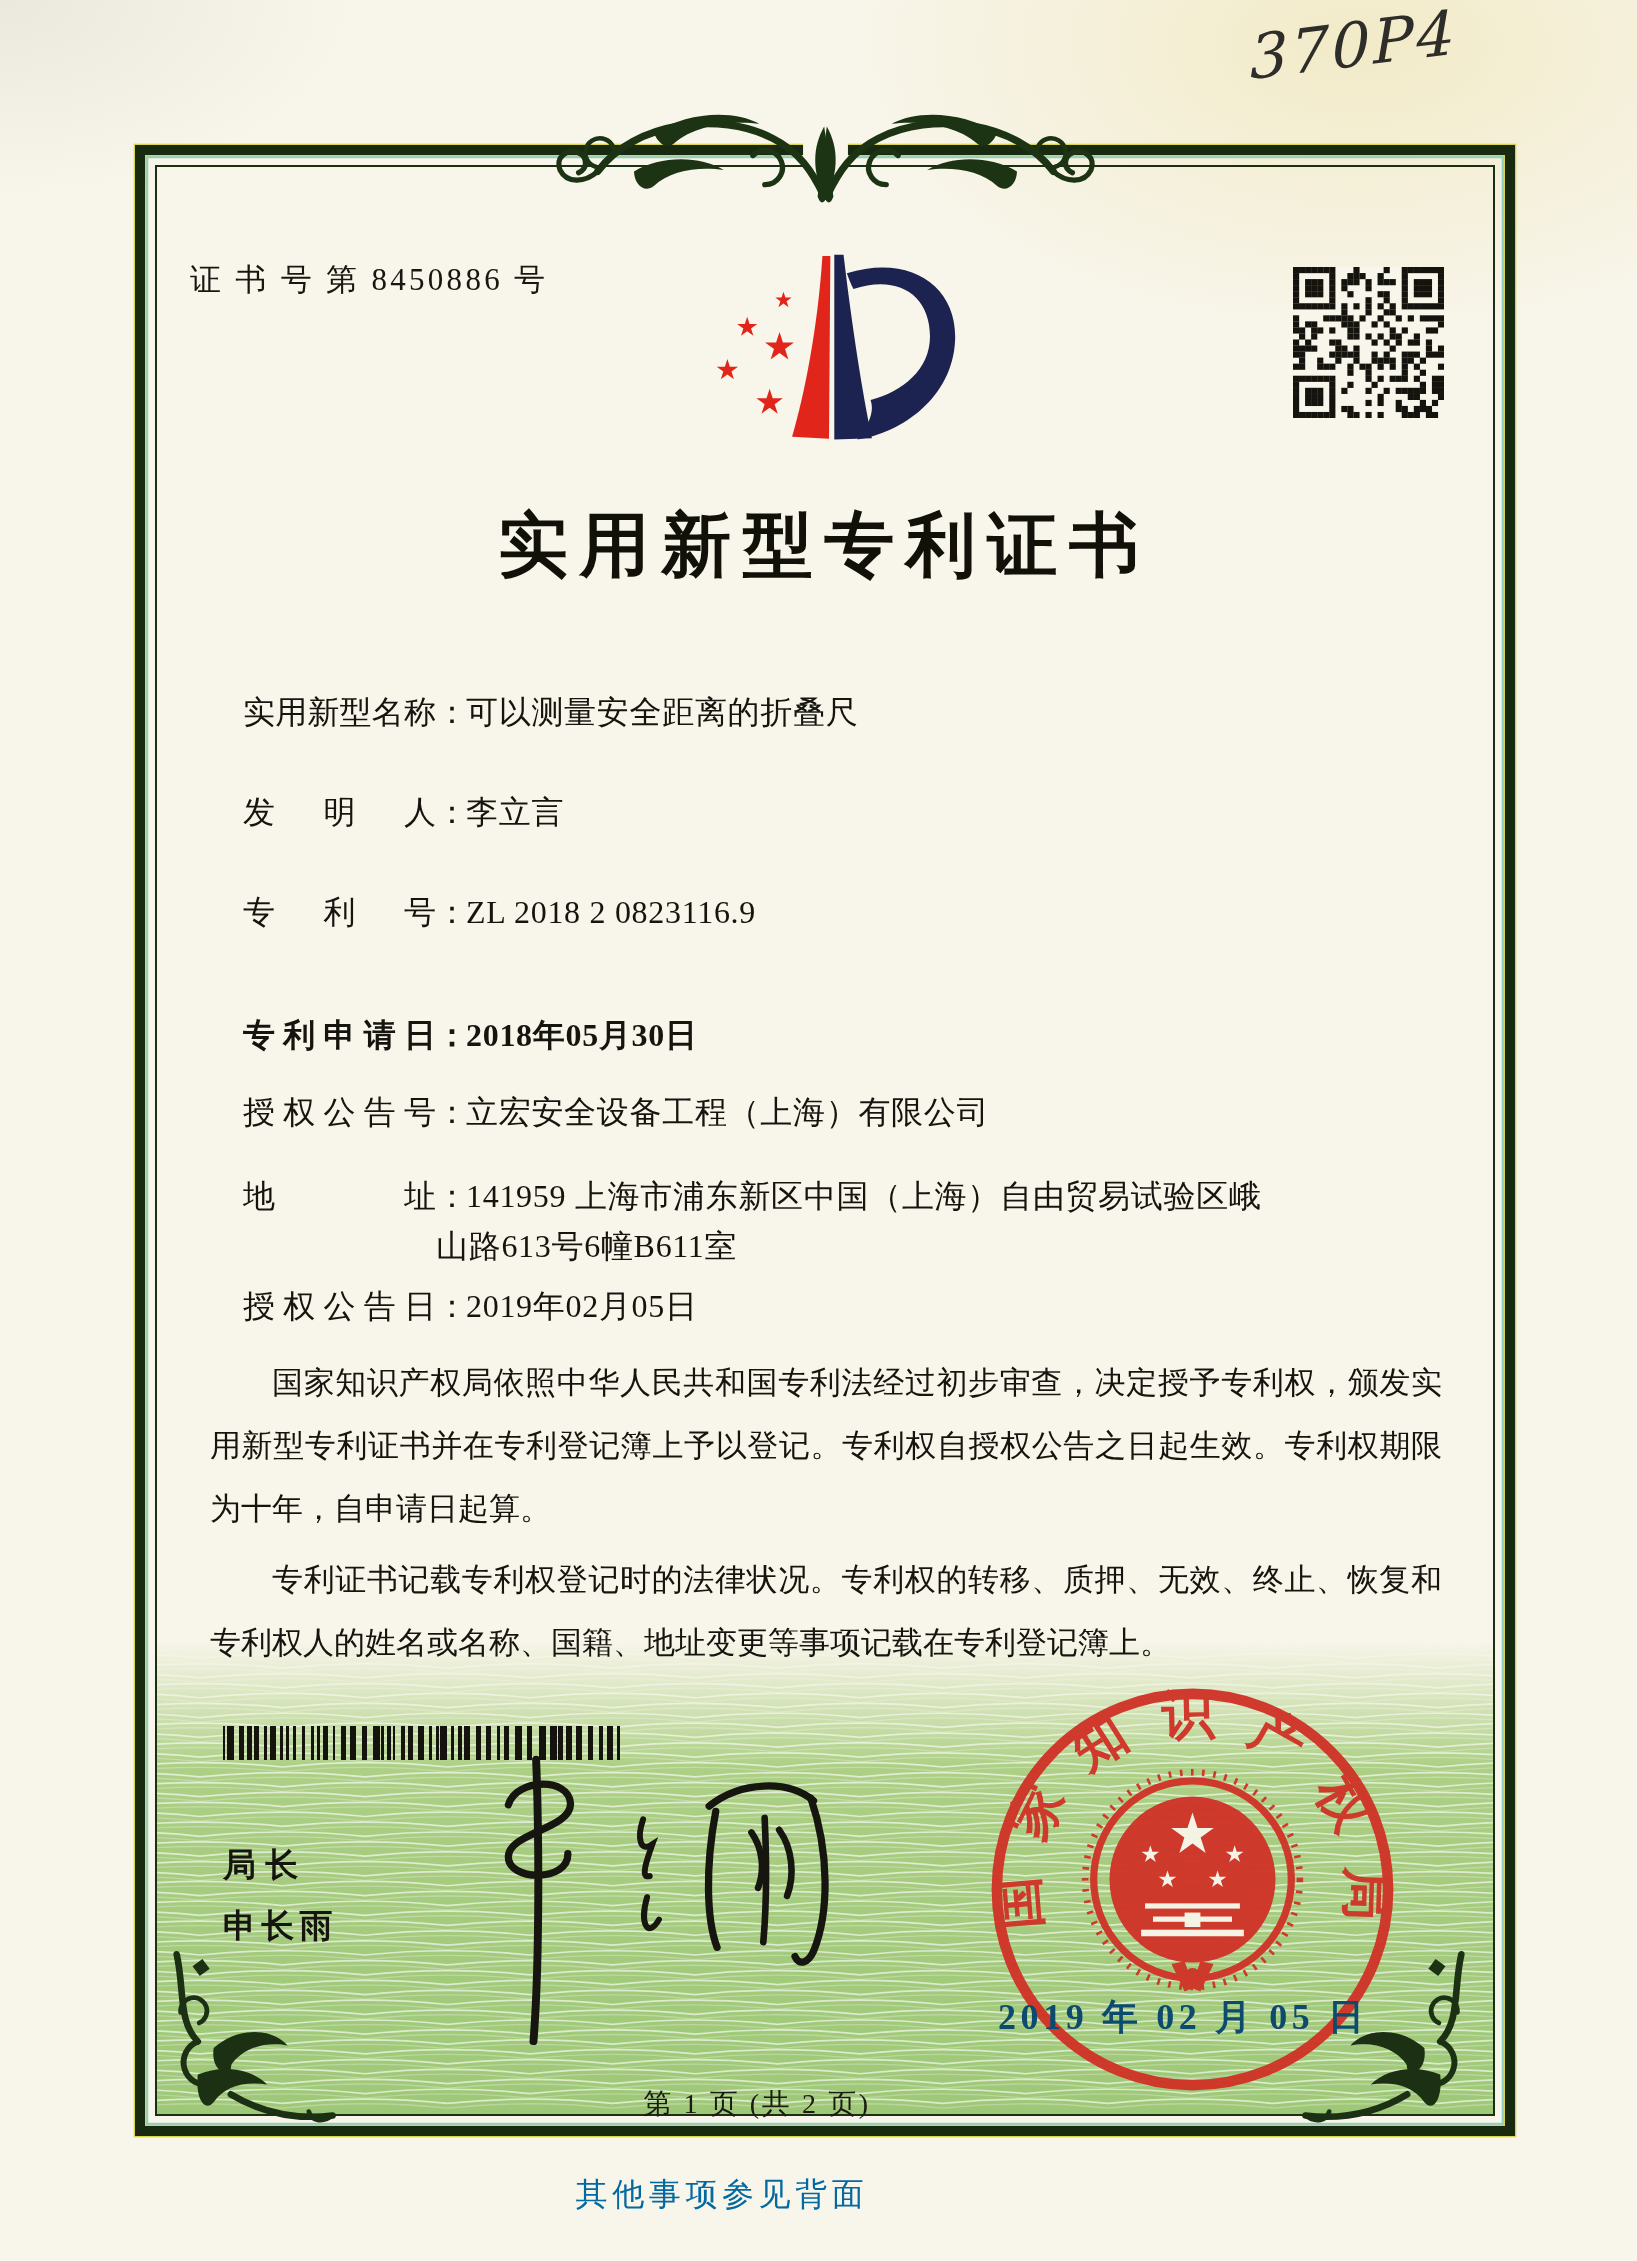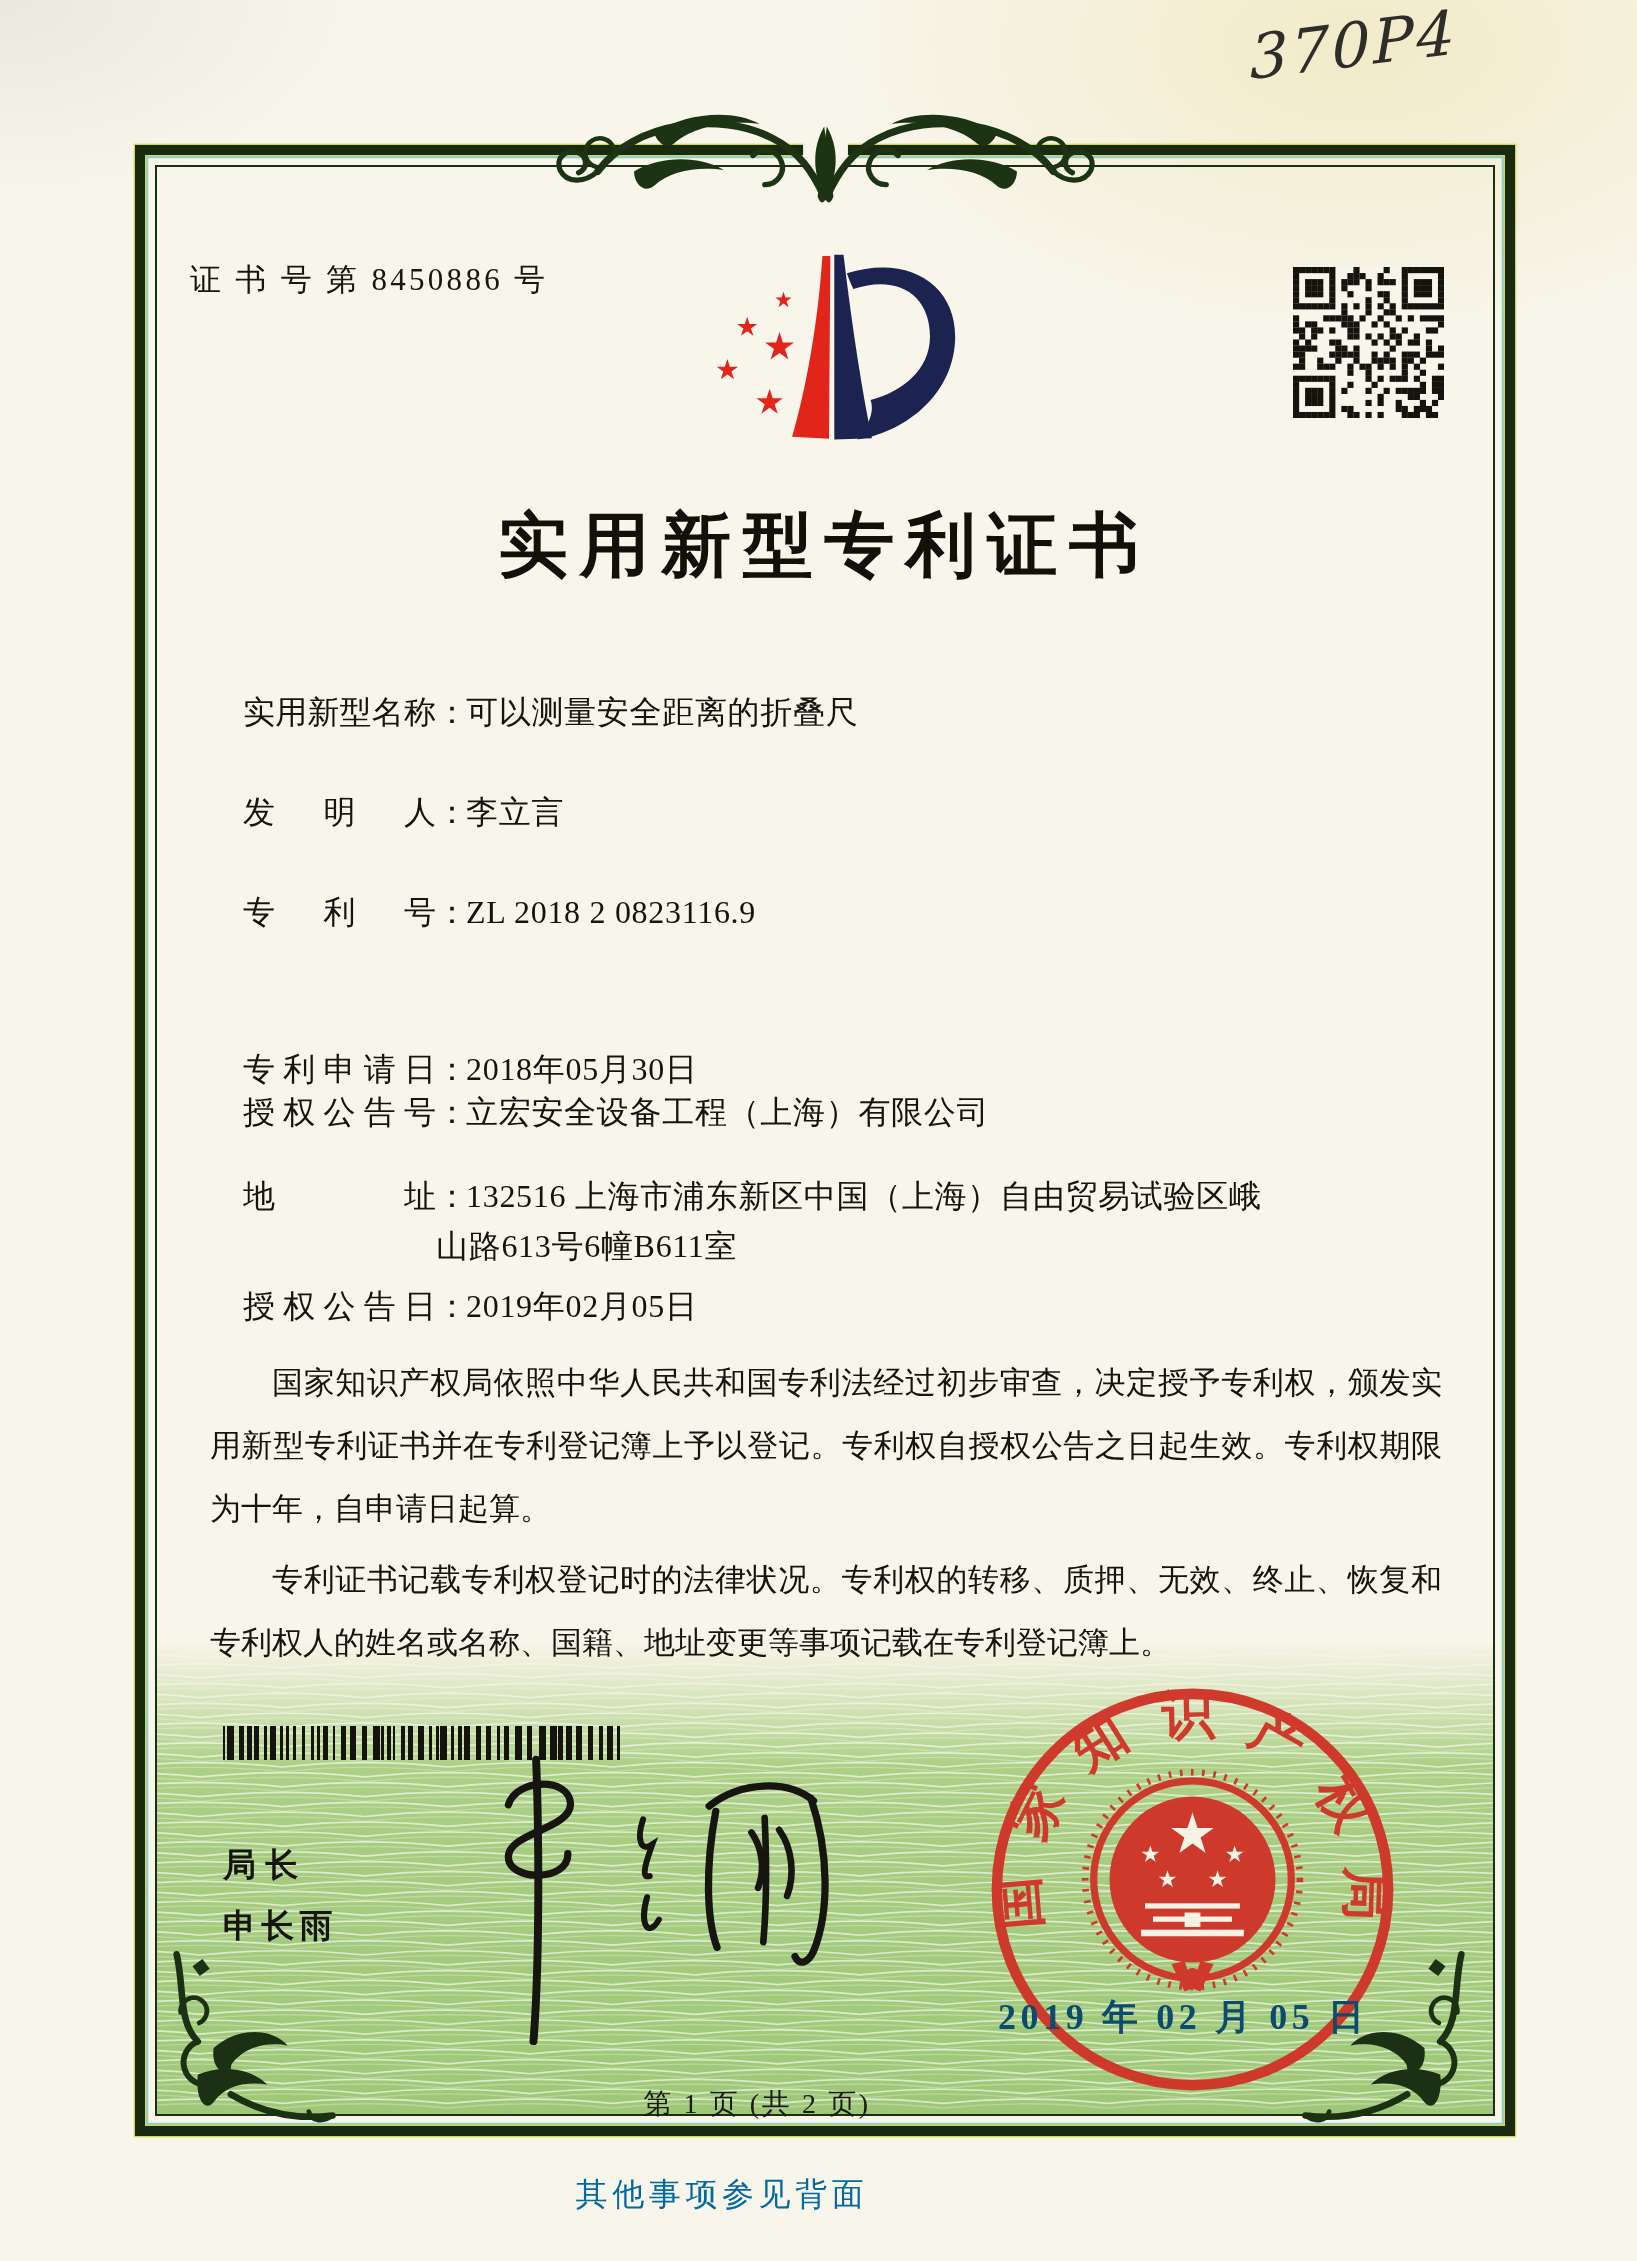--- a/index.html
+++ b/index.html
@@ -521,23 +521,23 @@
       <rect x="22" y="24" width="1.02" height="1.02" fill="#14130e"></rect>
       <rect x="23" y="24" width="1.02" height="1.02" fill="#14130e"></rect>
     </svg>
 
   <div class="title">实用新型专利证书</div>
 
   <div id="fields">
       <div class="frow" style="top: 691px;"><span class="flabel">实用新型名称</span><span class="fcolon">：</span><span class="fvalue">可以测量安全距离的折叠尺</span></div>
       <div class="frow" style="top: 791px;"><span class="flabel">发明人</span><span class="fcolon">：</span><span class="fvalue">李立言</span></div>
       <div class="frow" style="top: 891px;"><span class="flabel">专利号</span><span class="fcolon">：</span><span class="fvalue">ZL 2018 2 0823116.9</span></div>
-      <div class="frow" style="top: 1048px;"><span class="flabel">专利申请日</span><span class="fcolon">：</span><span class="fvalue">2018年05月30日</span></div>
+      <div class="frow" style="top: 1014px; font-weight: bold;"><span class="flabel">专利申请日</span><span class="fcolon">：</span><span class="fvalue">2018年05月30日</span></div>
       <div class="frow" style="top: 1091px;"><span class="flabel">授权公告号</span><span class="fcolon">：</span><span class="fvalue">立宏安全设备工程（上海）有限公司</span></div>
-      <div class="frow" style="top: 1175px;"><span class="flabel">地址</span><span class="fcolon">：</span><span class="fvalue">132516 上海市浦东新区中国（上海）自由贸易试验区峨</span></div>
+      <div class="frow" style="top: 1175px;"><span class="flabel">地址</span><span class="fcolon">：</span><span class="fvalue">141959 上海市浦东新区中国（上海）自由贸易试验区峨</span></div>
       <div class="fline2">山路613号6幢B611室</div>
       <div class="frow" style="top: 1285px;"><span class="flabel">授权公告日</span><span class="fcolon">：</span><span class="fvalue">2019年02月05日</span></div>
     </div>
 
   <div class="para" style="top:1351px">国家知识产权局依照中华人民共和国专利法经过初步审查，决定授予专利权，颁发实用新型专利证书并在专利登记簿上予以登记。专利权自授权公告之日起生效。专利权期限为十年，自申请日起算。</div>
   <div class="para" style="top:1548px">专利证书记载专利权登记时的法律状况。专利权的转移、质押、无效、终止、恢复和专利权人的姓名或名称、国籍、地址变更等事项记载在专利登记簿上。</div>
 
   <div class="barcode" id="barcode">
       <i style="left: 0px; width: 2px;"></i>
       <i style="left: 4px; width: 7.3px;"></i>

